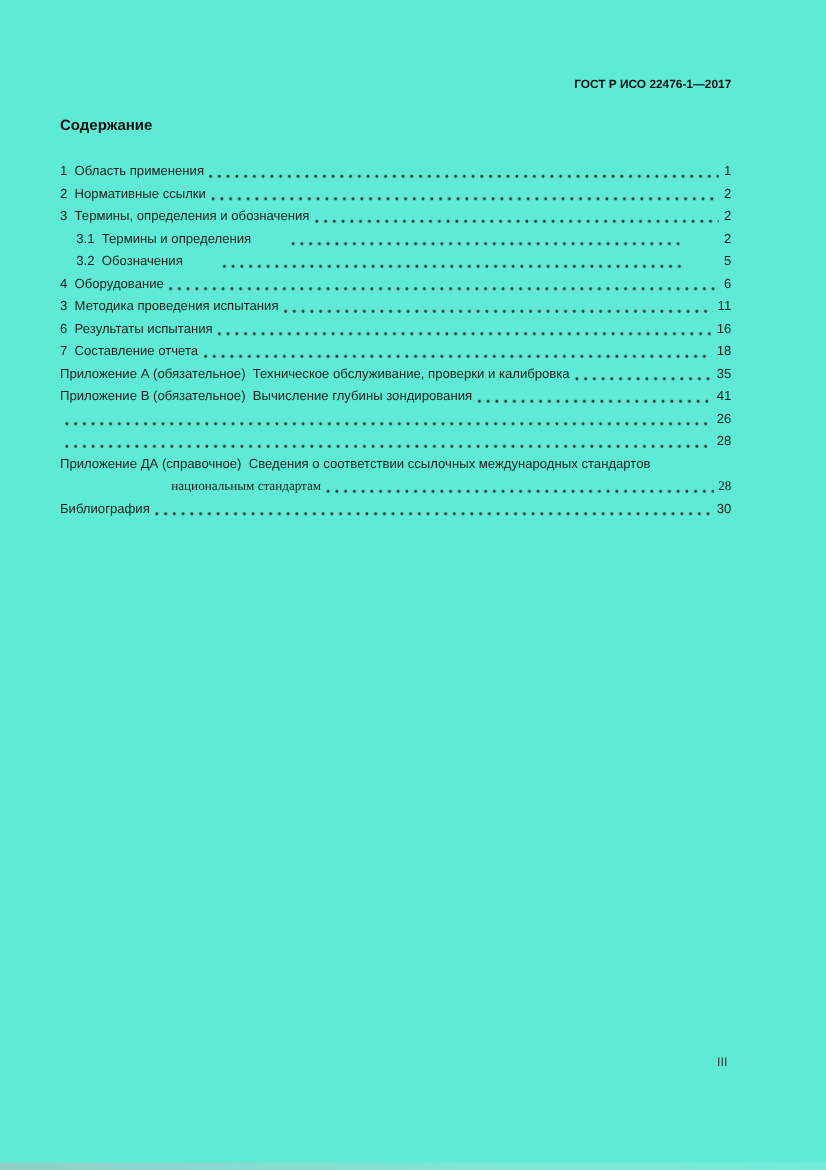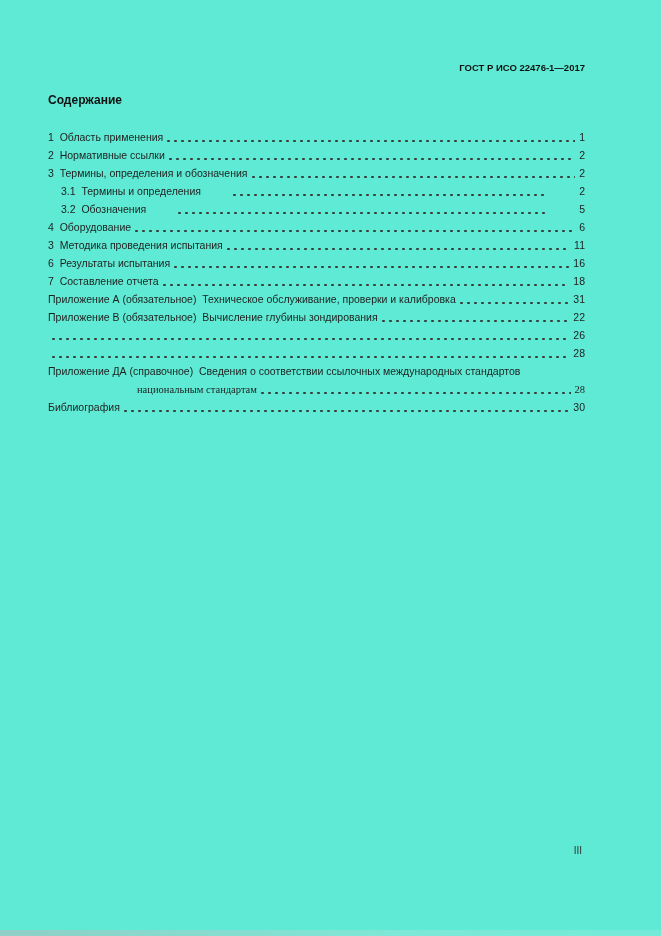--- a/index.html
+++ b/index.html
@@ -138,27 +138,27 @@
 
       <div class="row">
         <span class="lbl">7  Составление отчета</span>
         <span class="leader"></span>
         <span class="pg">18</span>
       </div>
 
       <div class="row">
         <span class="lbl">Приложение А (обязательное)  Техническое обслуживание, проверки и калибровка</span>
         <span class="leader"></span>
-        <span class="pg">31</span>
+        <span class="pg">35</span>
       </div>
 
       <div class="row">
         <span class="lbl">Приложение В (обязательное)  Вычисление глубины зондирования</span>
         <span class="leader"></span>
-        <span class="pg">22</span>
+        <span class="pg">41</span>
       </div>
 
       <div class="row">
         <span class="leader"></span>
         <span class="pg">26</span>
       </div>
 
 
       <div class="row">
         <span class="leader"></span>

